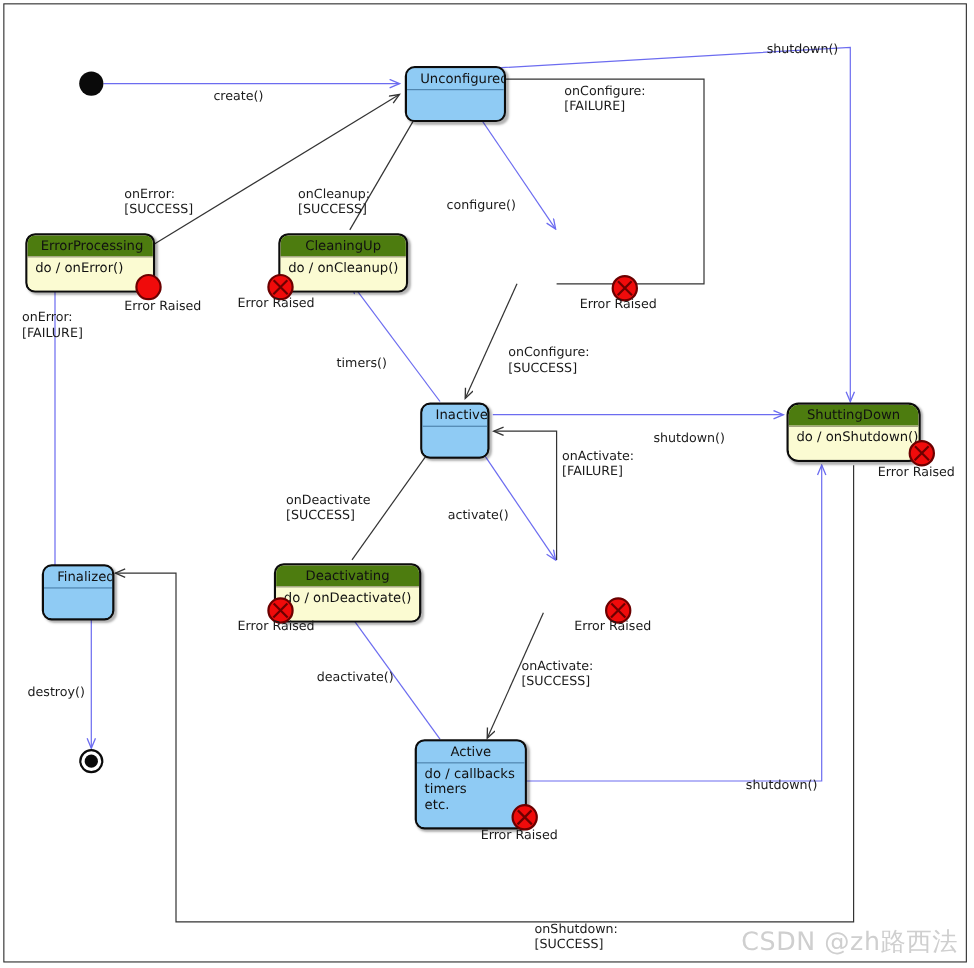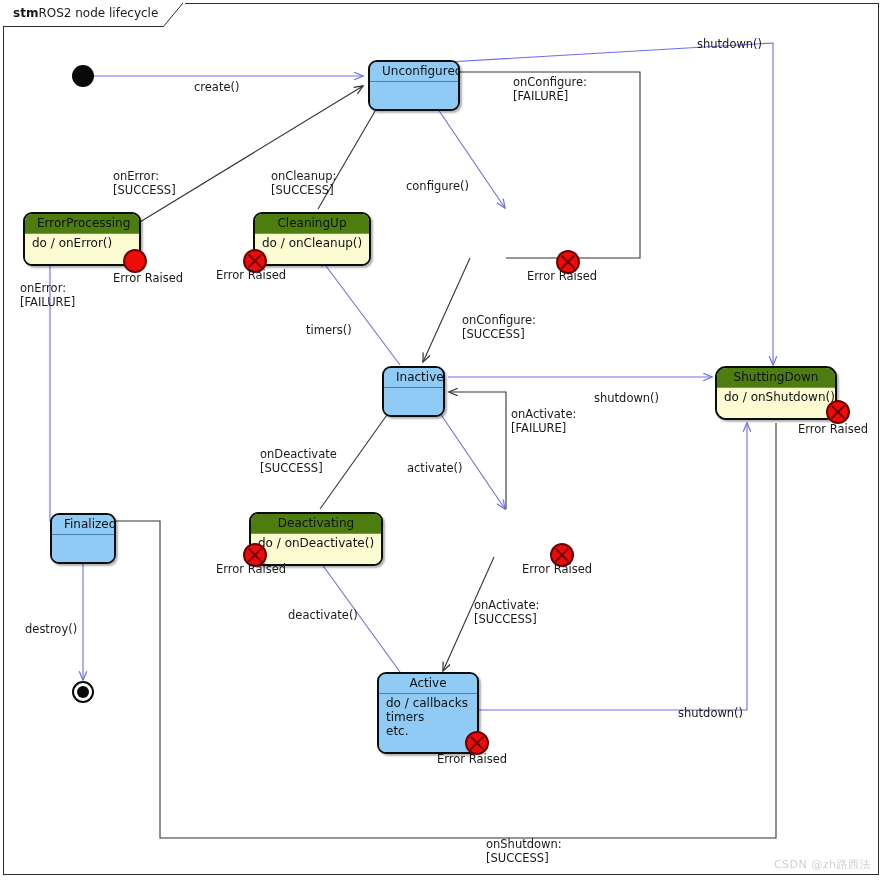--- a/index.html
+++ b/index.html
@@ -49,39 +49,30 @@
   .err-mark.cross .x1,.err-mark.cross .x2{position:absolute;left:3px;top:10.5px;
         width:18px;height:2.4px;background:#6b0000;}
   .err-mark.cross .x1{transform:rotate(45deg);}
   .err-mark.cross .x2{transform:rotate(-45deg);}
   .err-label{position:absolute;font-size:11.5px;color:#1a1a1a;white-space:nowrap;}
 
   
   .lbl{position:absolute;font-size:11.5px;color:#1a1a1a;line-height:13.5px;white-space:nowrap;}
 
   
-  #watermark{position:absolute;right:14px;bottom:8px;font-size:11px;color:#cfcfcf;
+  #watermark{position:absolute;right:14px;bottom:8px;font-size:23px;color:#cfcfcf;
              letter-spacing:.5px;white-space:nowrap;}
 </style>
 </head>
 <body>
 
 <div id="stage">
 
   <div id="frame"></div>
 
-  <div id="title-tab">
-    <span class="kw">stm</span><span>ROS2 node lifecycle</span>
-    <span class="corner">
-      <svg width="22" height="24" viewBox="0 0 22 24">
-          <path d="M0,24 L20,0 L22,0 L22,24 Z" fill="#fff"></path>
-          <path d="M0,24 L20,0" stroke="#2b2b2b" stroke-width="1" fill="none"></path>
-        </svg>
-    </span>
-  </div>
 
   <svg id="wires">
     <defs>
       <marker id="ab" markerWidth="11" markerHeight="11" refX="9.4" refY="4.2" orient="auto" markerUnits="userSpaceOnUse">
         <path d="M0.6,0.4 L9.6,4.2 L0.6,8.0" fill="none" stroke="#333" stroke-width="1.2"></path>
       </marker>
       <marker id="au" markerWidth="11" markerHeight="11" refX="9.4" refY="4.2" orient="auto" markerUnits="userSpaceOnUse">
         <path d="M0.6,0.4 L9.6,4.2 L0.6,8.0" fill="none" stroke="#6c6cf0" stroke-width="1.2"></path>
       </marker>
     </defs>
@@ -137,21 +128,21 @@
   <div class="state blue" style="left:368px;top:60px;width:92px;">
     <div class="hdr">Unconfigured</div>
     <div class="body" style="height:11px;"></div>
   </div>
 
   <div class="state blue" style="left:382px;top:366px;width:63px;">
     <div class="hdr">Inactive</div>
     <div class="body" style="height:11px;"></div>
   </div>
 
-  <div class="state blue" style="left:50px;top:513px;width:66px;">
+  <div class="state blue" style="left:38px;top:513px;width:66px;">
     <div class="hdr">Finalized</div>
     <div class="body" style="height:11px;"></div>
   </div>
 
   <div class="state blue" style="left:377px;top:672px;width:102px;">
     <div class="hdr">Active</div>
     <div class="body">
       <div>do / callbacks</div>
       <div>timers</div>
       <div>etc.</div>

